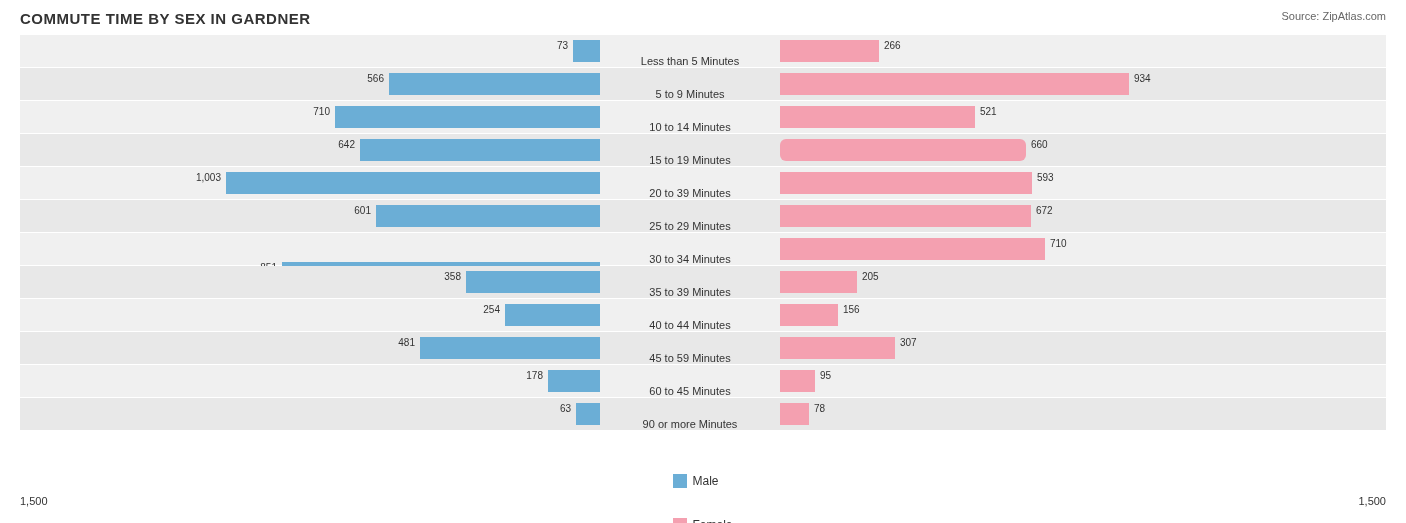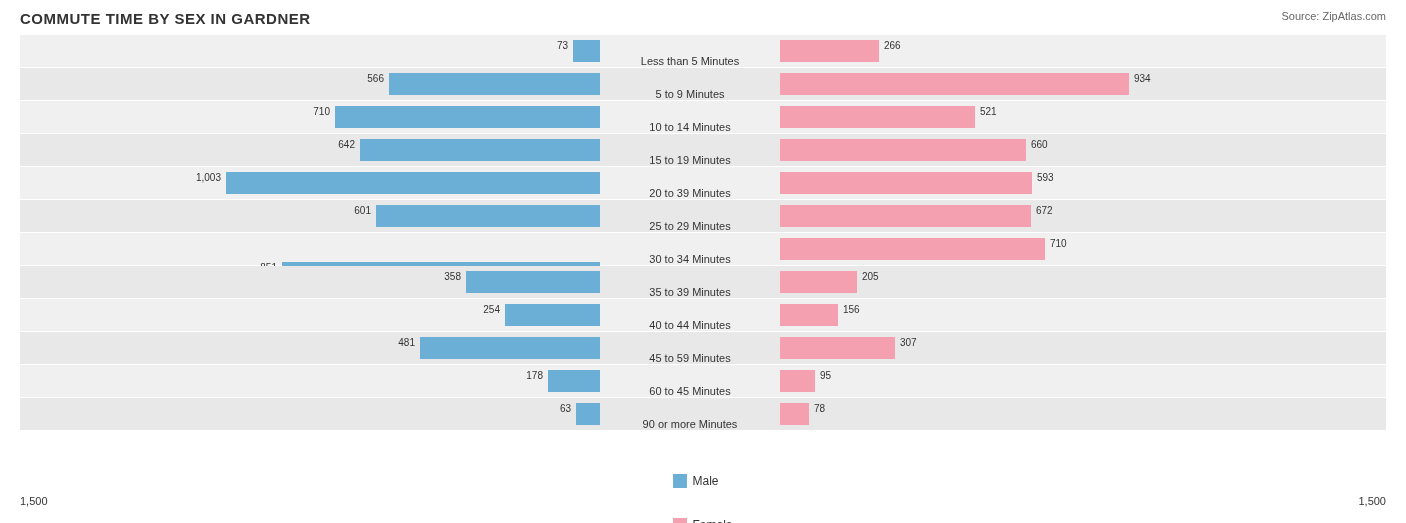--- a/index.html
+++ b/index.html
@@ -182,21 +182,21 @@
     </div>
   </div>
       <div class="bar-row">
     <div class="left-section">
       <div class="bar-male" style="width:240px;">
         <span class="value-male">642</span>
       </div>
     </div>
     <div class="label-center">15 to 19 Minutes</div>
     <div class="right-section">
-      <div class="bar-female" style="width:246px;">
+      <div class="bar-female" style="width:246px;border-radius:6px;">
         <span class="value-female">660</span>
       </div>
     </div>
   </div>
       <div class="bar-row">
     <div class="left-section">
       <div class="bar-male" style="width:374px;">
         <span class="value-male">1,003</span>
       </div>
     </div>

